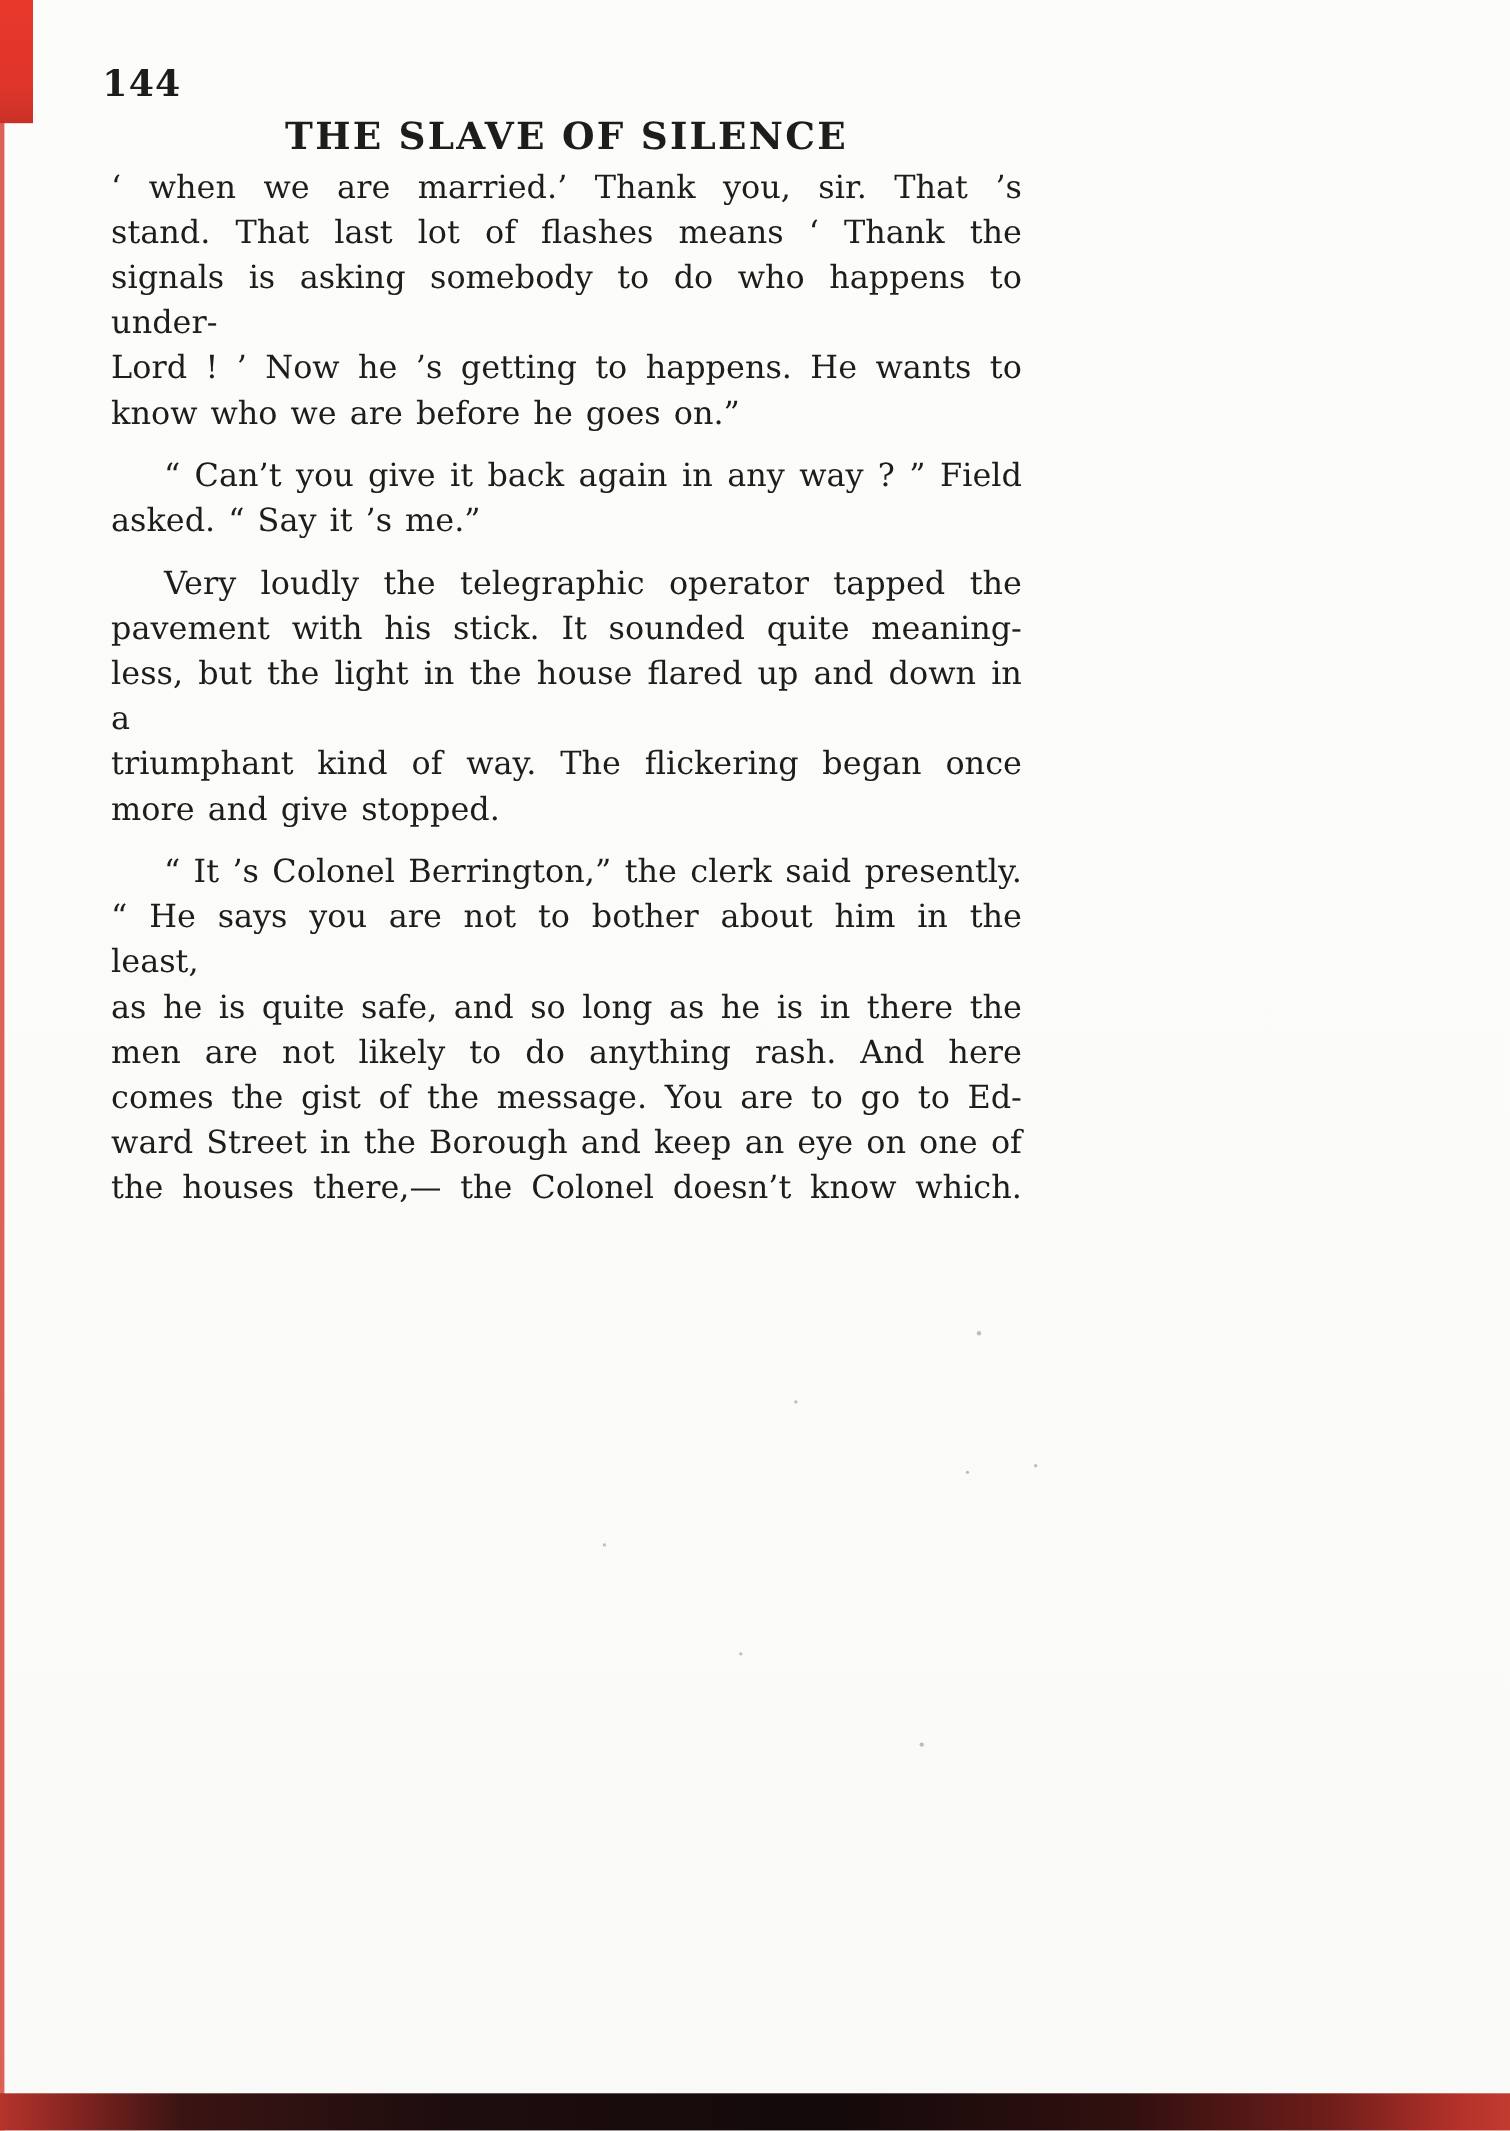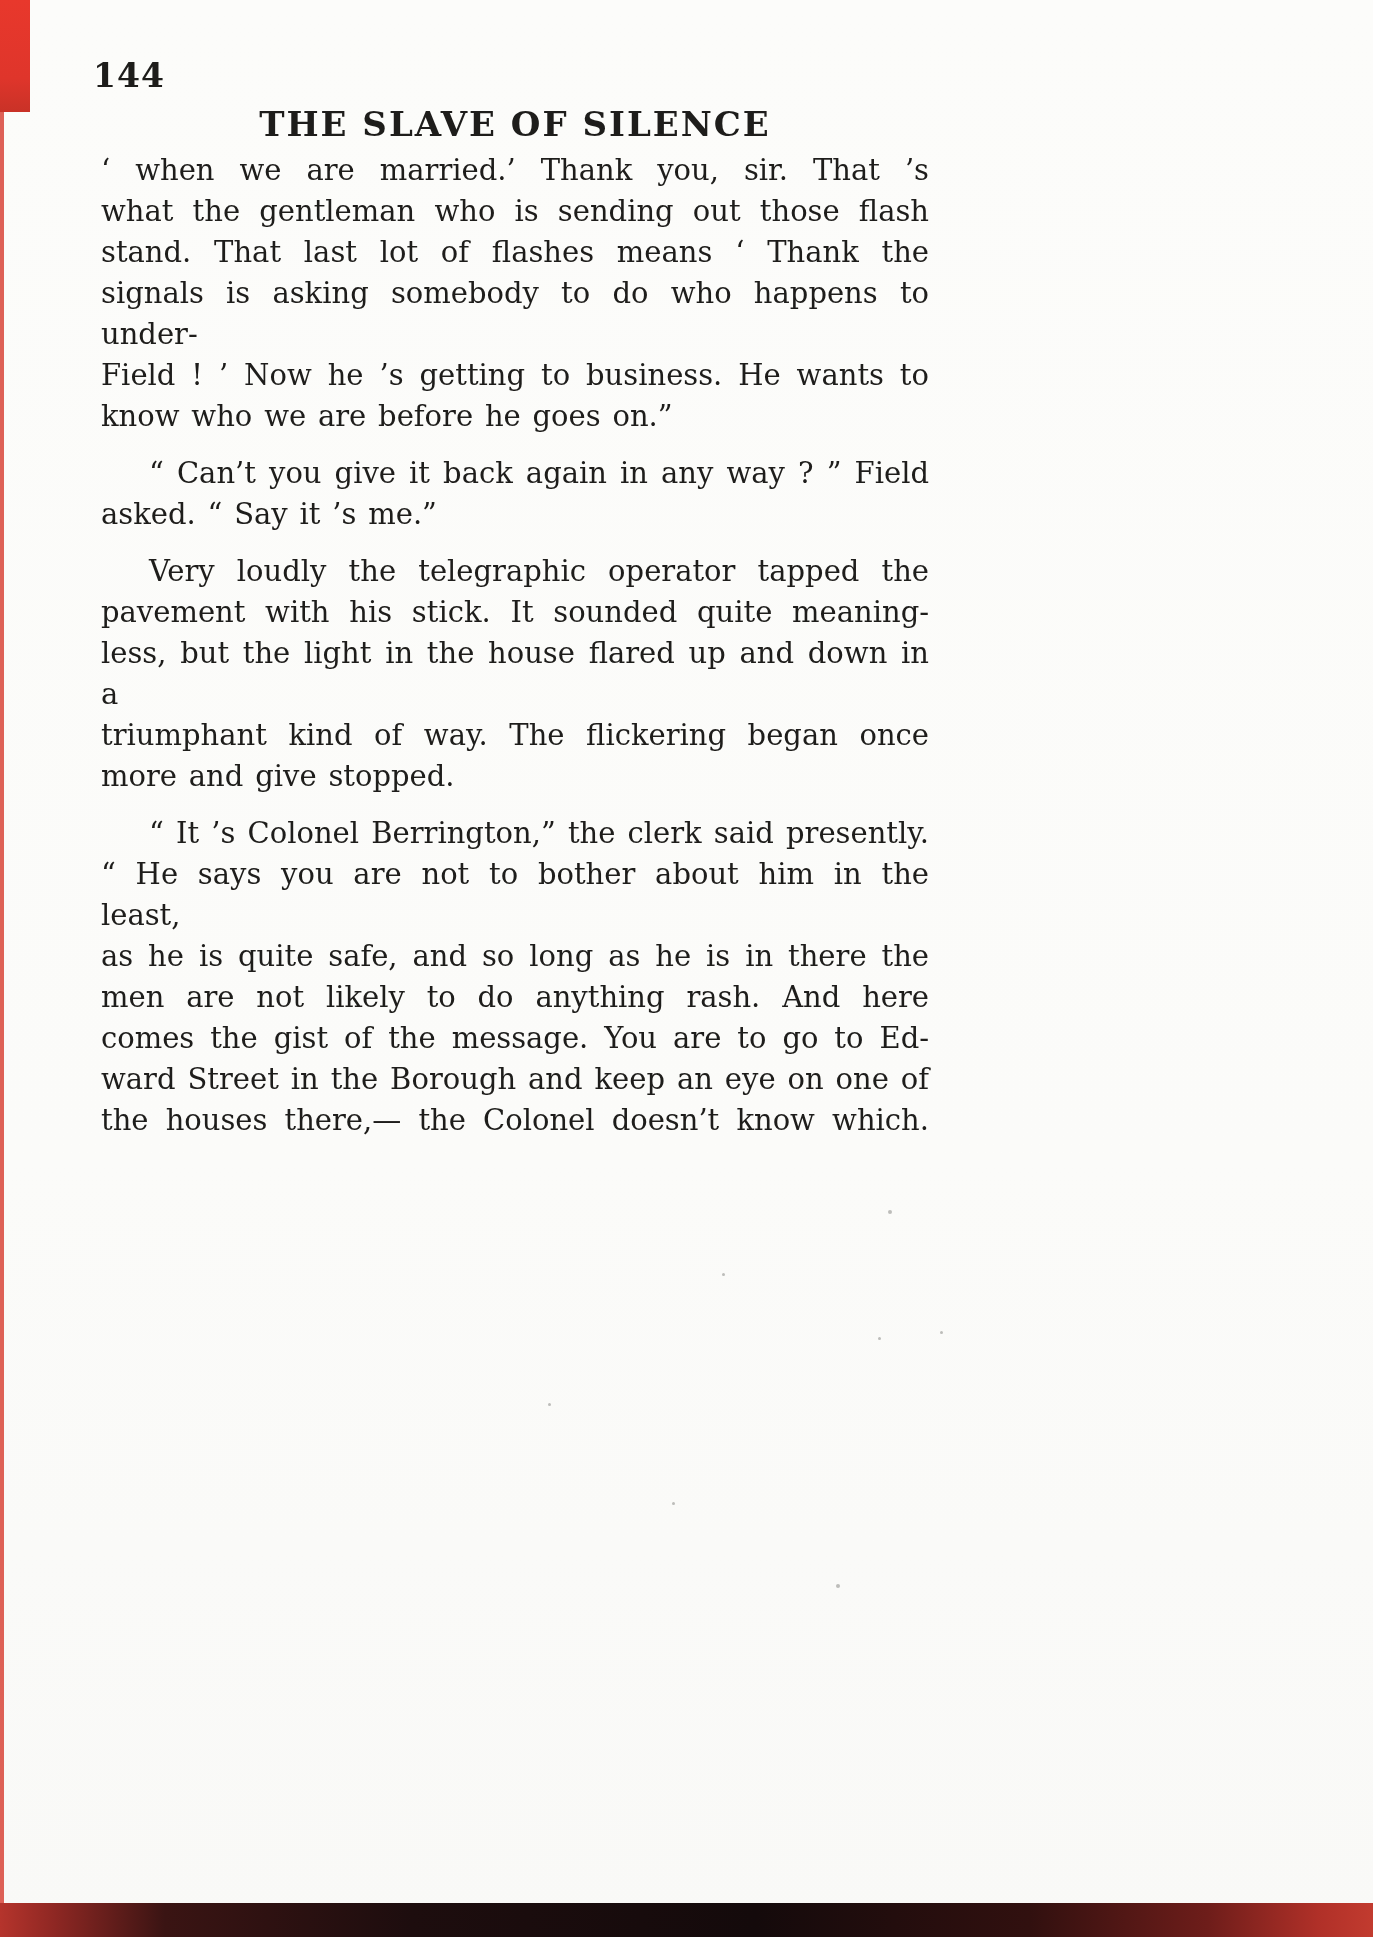--- a/index.html
+++ b/index.html
@@ -110,24 +110,23 @@
   <div class="edge-block-topleft"></div>
 
   <div class="header">
     <span class="page-number">144</span>
     <span class="running-title">THE SLAVE OF SILENCE</span>
   </div>
 
   <div class="body-text">
       <div class="para">
         <div class="line">‘ when we are married.’  Thank you, sir.  That ’s</div>
-        <div class="line">what the gentleman who is sending out those flash</div>
         <div class="line">stand.  That last lot of flashes means ‘ Thank the</div>
         <div class="line">signals is asking somebody to do who happens to under-</div>
-        <div class="line">Field ! ’  Now he ’s getting to business.  He wants to</div>
+        <div class="line">Lord ! ’  Now he ’s getting to happens.  He wants to</div>
         <div class="line last">know who we are before he goes on.”</div>
       </div>
       <div class="para">
         <div class="line indent">“ Can’t you give it back again in any way ? ” Field</div>
         <div class="line last">asked.  “ Say it ’s me.”</div>
       </div>
       <div class="para">
         <div class="line indent">Very loudly the telegraphic operator tapped the</div>
         <div class="line">pavement with his stick.  It sounded quite meaning-</div>
         <div class="line">less, but the light in the house flared up and down in a</div>

